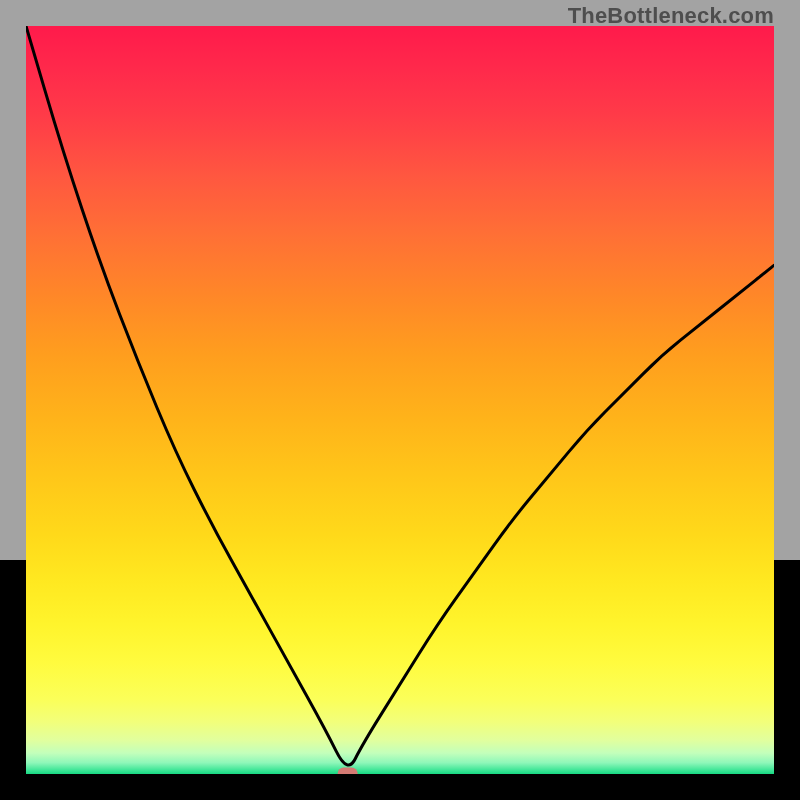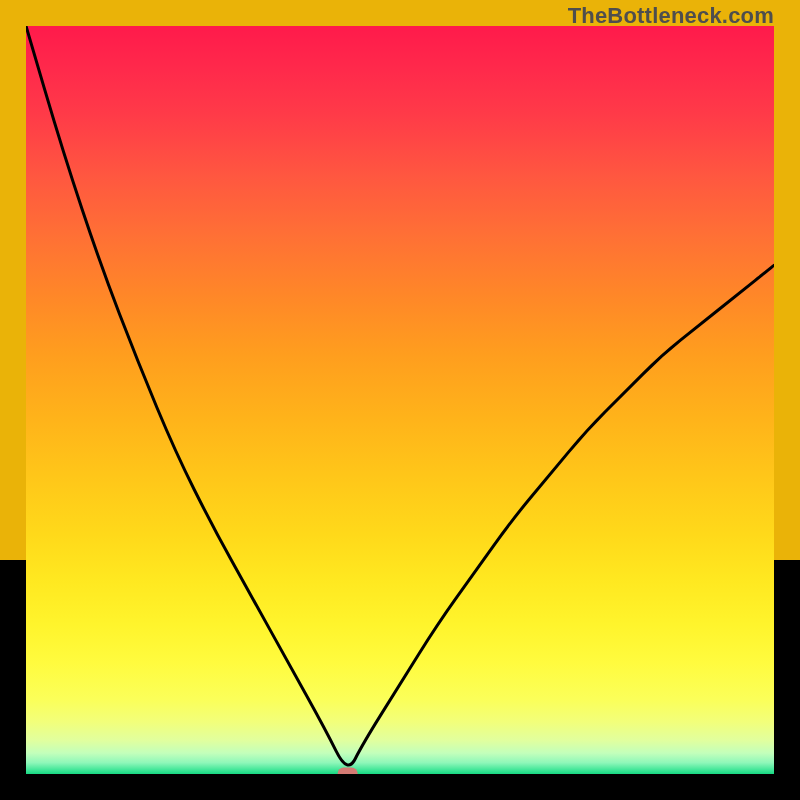--- a/index.html
+++ b/index.html
@@ -9,21 +9,21 @@
     height: 800px;
     background: #000;
     overflow: hidden;
   }
   .frame {
     position: absolute;
     left: 0;
     top: 0;
     width: 800px;
     height: 560px;
-    background: #eab308;
+    background: #a3a3a3;
     text-align: center;
   }
   .plot-area {
     position: absolute;
     left: 26px;
     top: 26px;
     width: 748px;
     height: 748px;
   }
   .watermark {

